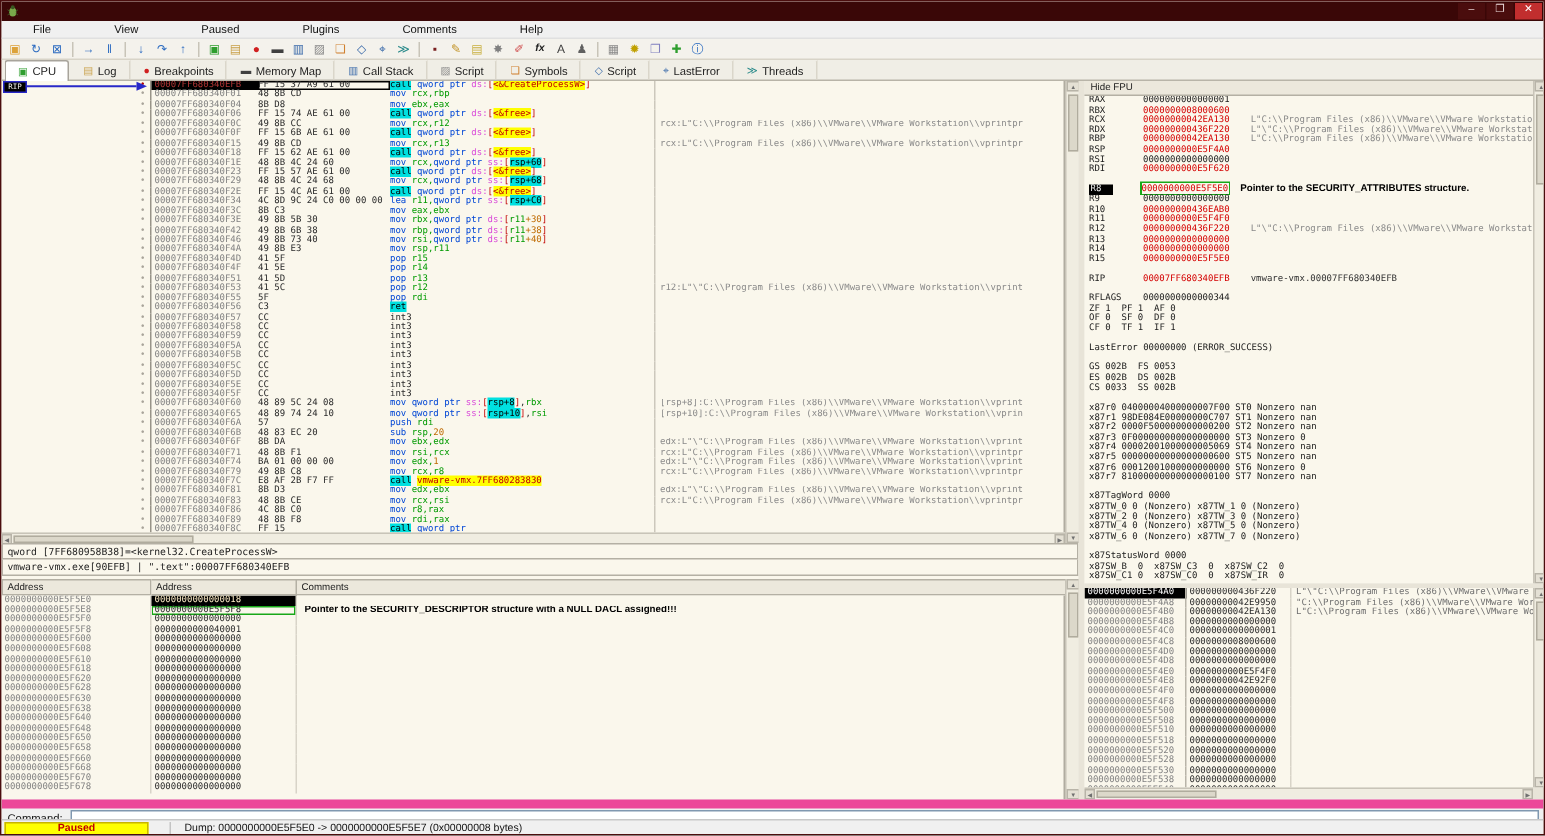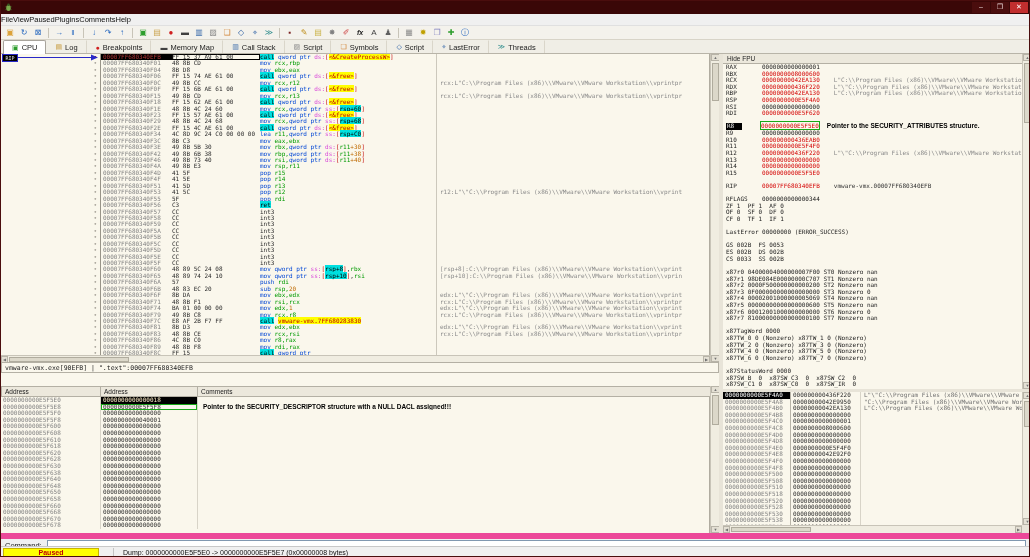--- a/index.html
+++ b/index.html
@@ -7,21 +7,21 @@
        font-family:"Liberation Sans",sans-serif;box-sizing:border-box;border:1px solid #4a0d0d;}
   
   .titlebar{position:absolute;left:0;top:0;width:100%;height:13px;background:#3a0707;color:#f0e4e4;}
   .titlebar .ttext{position:absolute;left:0;right:0;top:1px;text-align:center;font-size:7.5px;white-space:nowrap;}
   .appicon{position:absolute;left:3px;top:2px;width:9px;height:9px;}
   .winbtns{position:absolute;right:1px;top:1px;display:flex;}
   .winbtn{width:18px;height:11px;line-height:10px;text-align:center;font-size:7px;color:#e8d8d8;background:#4a0d0d;margin-left:1px;}
   .winbtn.close{background:#c12e2e;color:#fff;}
   
   .menubar{position:absolute;left:0;top:13px;width:100%;height:12px;background:#f0f0f0;display:flex;border-bottom:1px solid #e0e0e0;box-sizing:border-box;}
-  .menuitem{padding:0 0;font-size:7.5px;line-height:11px;color:#111;}
+  .menuitem{padding:0 21px;font-size:7.5px;line-height:11px;color:#111;}
   
   .toolbar{position:absolute;left:0;top:25px;width:100%;height:14px;background:#f4f2ec;display:flex;align-items:center;border-bottom:1px solid #d8d4c8;box-sizing:border-box;padding-left:2px;}
   .tbi{width:12px;height:12px;line-height:12px;text-align:center;font-size:8px;margin:0 1px;}
   .tbi.fx{font-size:7px;font-style:italic;font-weight:bold;}
   .tbsep{width:1px;height:10px;background:#c8c4b8;margin:0 3px;}
   
   .tabbar{position:absolute;left:0;top:39px;width:100%;height:14px;background:#f0eee6;display:flex;border-bottom:1px solid #b8b4a8;box-sizing:border-box;padding-left:2px;}
   .tab{display:flex;align-items:center;padding:0 8px;font-size:7.5px;color:#222;border:1px solid transparent;border-bottom:none;height:13px;box-sizing:border-box;}
   .tab .tglyph{font-size:7px;margin-right:3px;}
   .tab.active{background:#fff;border-color:#a8a49c;border-radius:2px 2px 0 0;margin-bottom:-1px;height:14px;}
@@ -272,20 +272,21 @@
     <div class="thumb" style="left:1px;top:9px;width:7px;height:38px;"></div>
     <div class="sarr" style="left:0;bottom:0;width:9px;height:7px;">▼</div>
   </div>
   <div class="hscroll" style="left:0;top:354px;width:709px;">
     <div class="sarr" style="left:0;top:0;width:7px;height:7px;">◀</div>
     <div class="thumb" style="left:8px;top:1px;width:120px;height:5px;"></div>
     <div class="sarr" style="right:0;top:0;width:7px;height:7px;">▶</div>
   </div>
 
   <div class="pane infobox">
+    <div class="infoline mono">qword [7FF680958B38]=&lt;kernel32.CreateProcessW&gt;</div>
     <div class="infoline mono">vmware-vmx.exe[90EFB] | ".text":00007FF680340EFB</div>
   </div>
 
   <div class="dumphdr">
       <div class="dh" style="width: 100px;">Address</div>
       <div class="dh" style="width: 97px;">Address</div>
       <div class="dh" style="flex: 1 1 0%;">Comments</div>
     </div>
   <div class="pane dump">
     <div>

